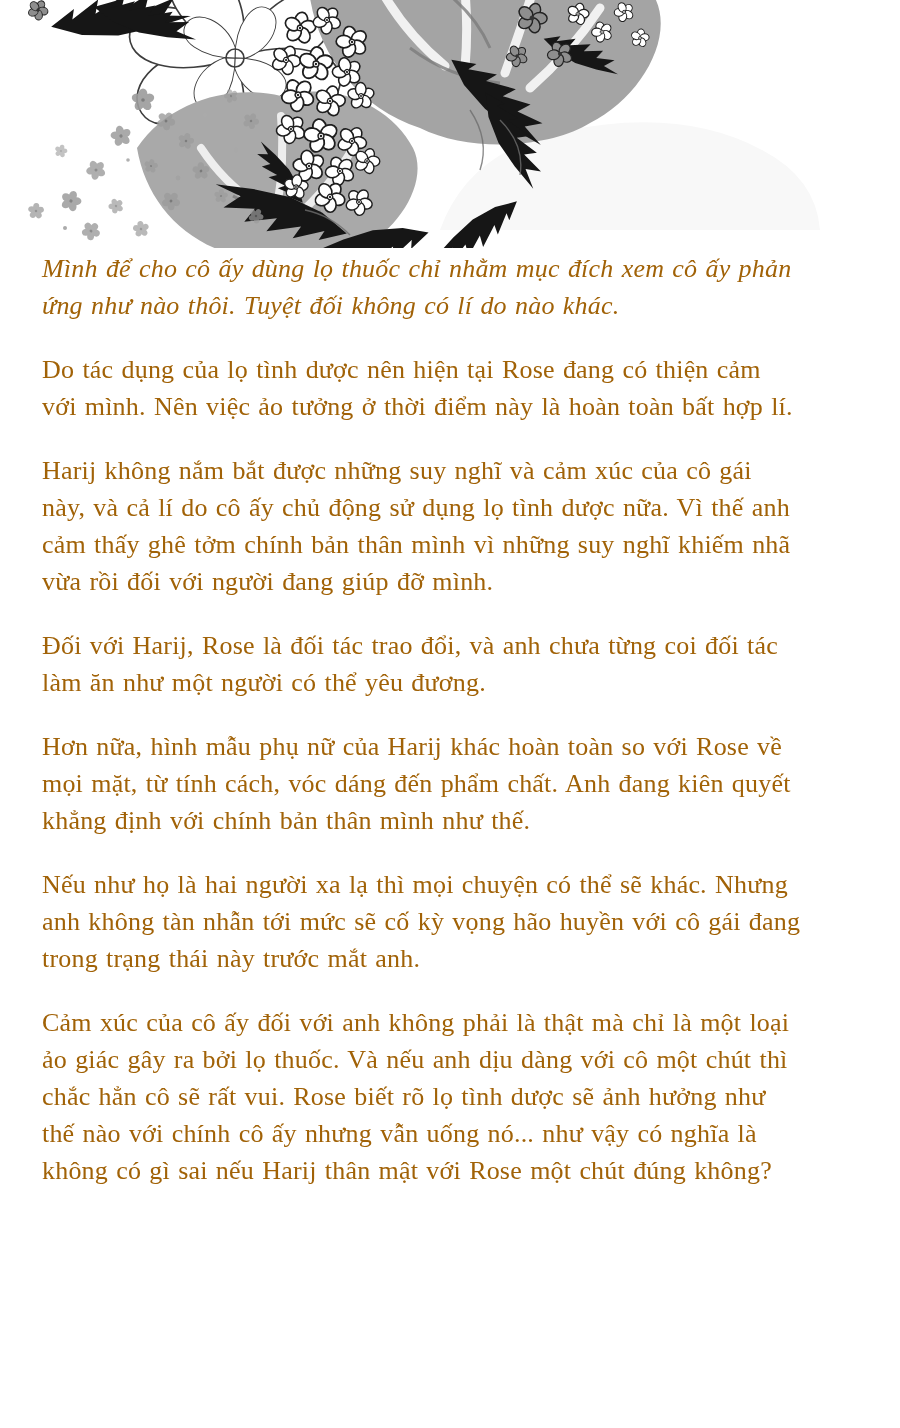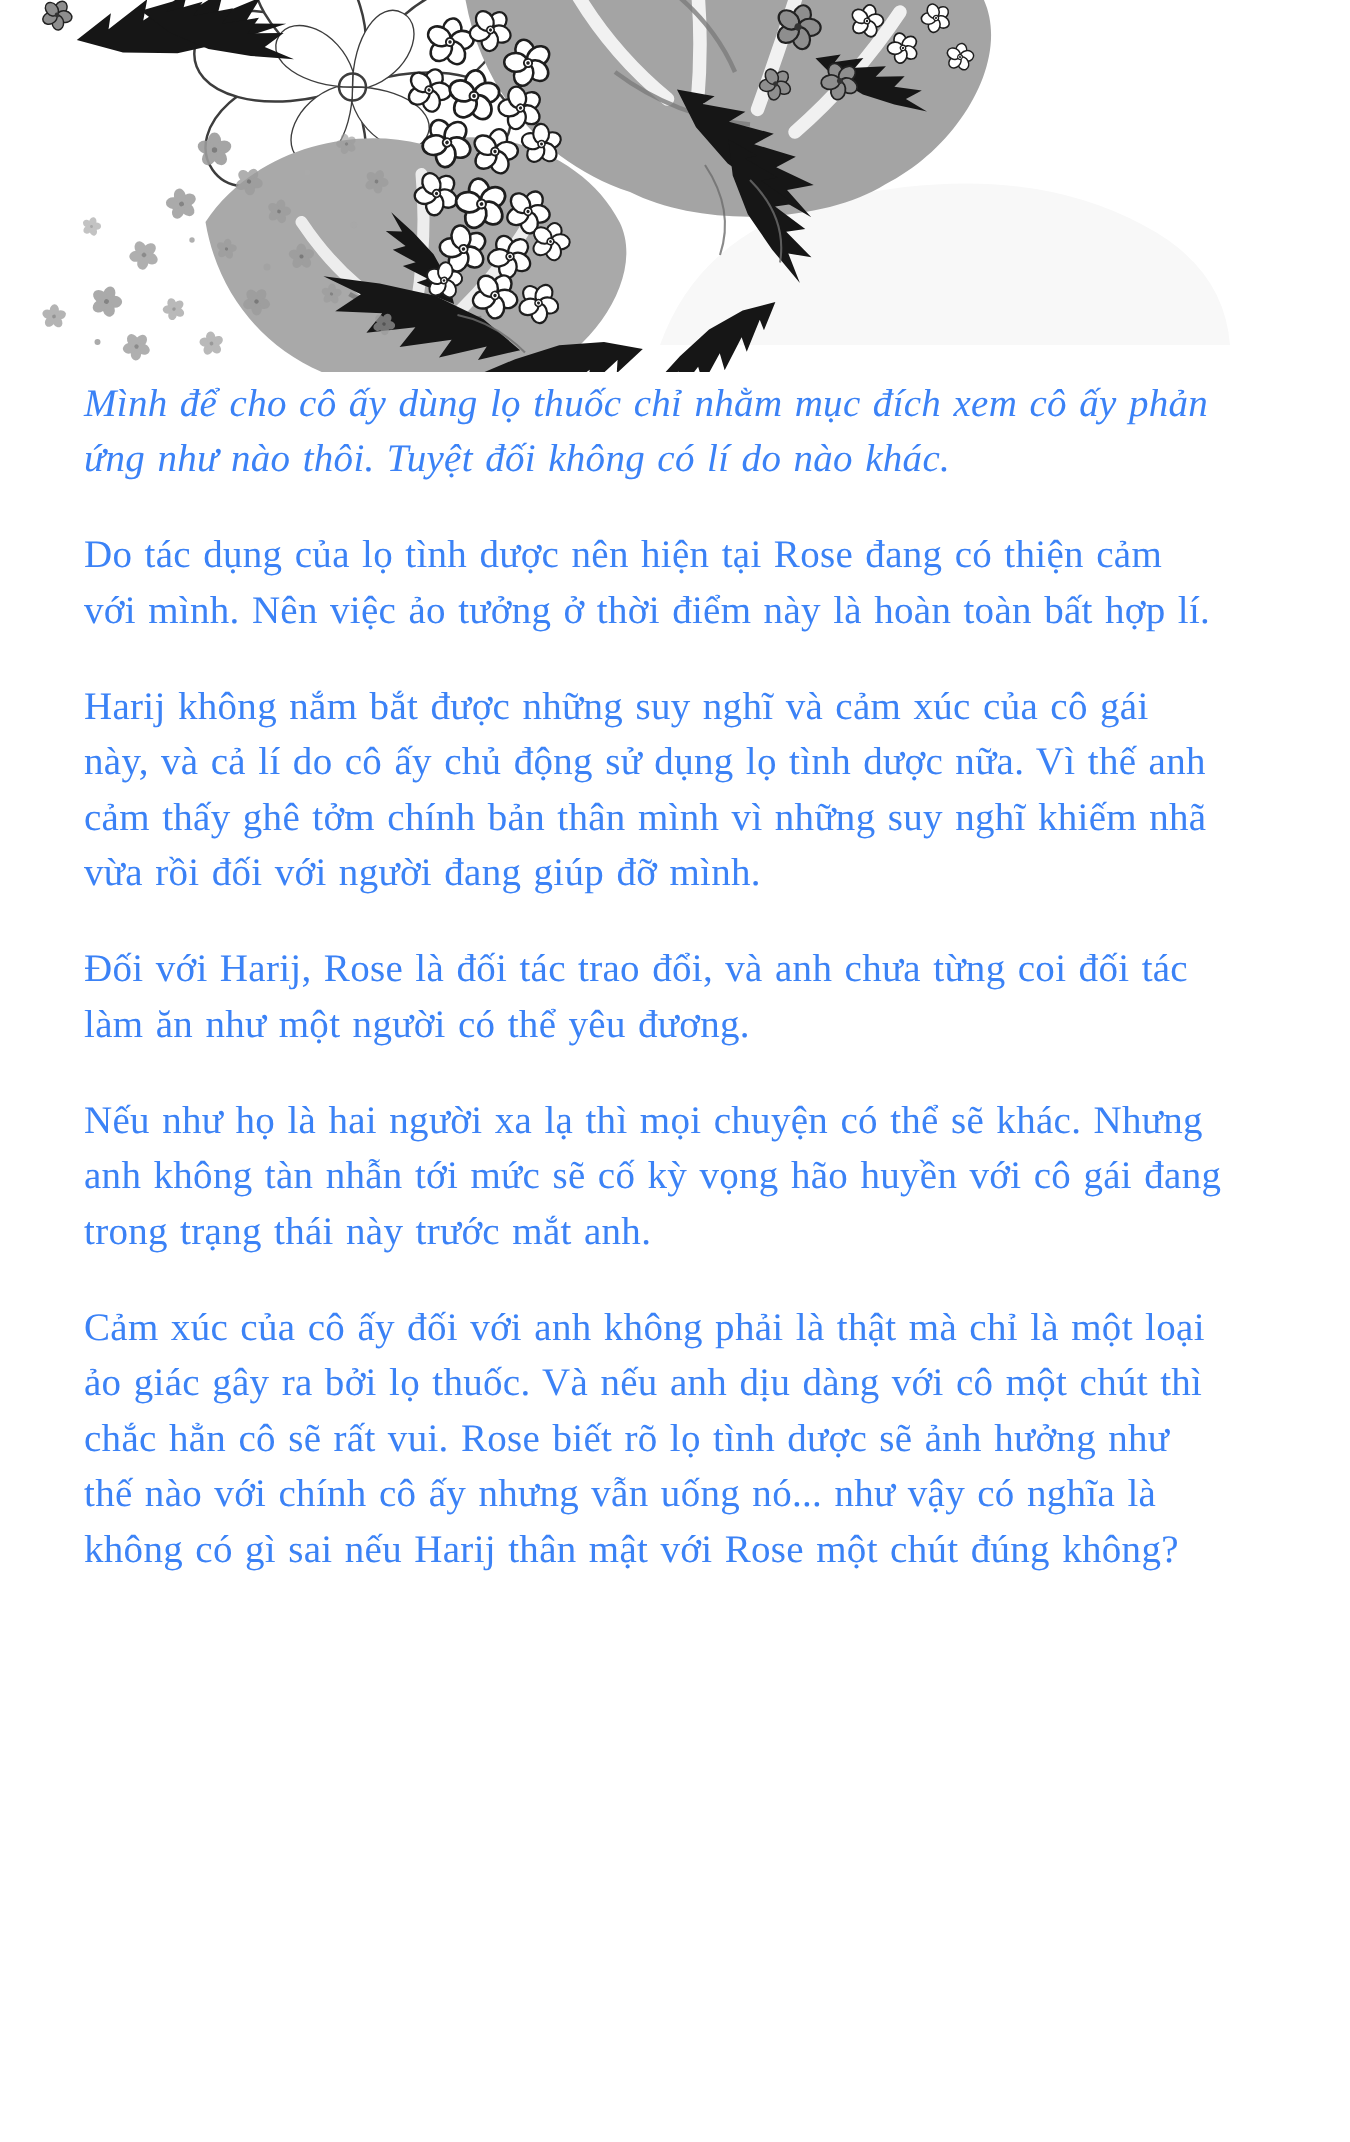--- a/index.html
+++ b/index.html
@@ -9,27 +9,27 @@
     overflow:hidden;
     font-family:"Liberation Serif", serif;
   }
   .page{width:900px;height:1428px;position:relative;background:#fff;}
   .art-header{display:block;width:900px;height:248px;}
   .story{
     padding:2px 26px 0 38px;
     color:#161616;
   }
   .para{
-    margin:0 0 27px 18px;
+    margin:0 0 27px 4px;
     font-size:26px;
     line-height:37px;
     letter-spacing:0.2px;
     word-spacing:1.5px;
     white-space:pre-line;
-    color:#3b82f6;
+    color:#a16207;
   }
   .para.italic{font-style:italic;}
 </style>
 </head>
 <body>
 
 <div class="page">
 
   <header>
     <svg class="art-header" viewBox="0 0 900 248" aria-hidden="true">
@@ -200,20 +200,23 @@
     <p class="para italic">Mình để cho cô ấy dùng lọ thuốc chỉ nhằm mục đích xem cô ấy phản
 ứng như nào thôi. Tuyệt đối không có lí do nào khác.</p>
     <p class="para">Do tác dụng của lọ tình dược nên hiện tại Rose đang có thiện cảm
 với mình. Nên việc ảo tưởng ở thời điểm này là hoàn toàn bất hợp lí.</p>
     <p class="para">Harij không nắm bắt được những suy nghĩ và cảm xúc của cô gái
 này, và cả lí do cô ấy chủ động sử dụng lọ tình dược nữa. Vì thế anh
 cảm thấy ghê tởm chính bản thân mình vì những suy nghĩ khiếm nhã
 vừa rồi đối với người đang giúp đỡ mình.</p>
     <p class="para">Đối với Harij, Rose là đối tác trao đổi, và anh chưa từng coi đối tác
 làm ăn như một người có thể yêu đương.</p>
+    <p class="para">Hơn nữa, hình mẫu phụ nữ của Harij khác hoàn toàn so với Rose về
+mọi mặt, từ tính cách, vóc dáng đến phẩm chất. Anh đang kiên quyết
+khẳng định với chính bản thân mình như thế.</p>
     <p class="para">Nếu như họ là hai người xa lạ thì mọi chuyện có thể sẽ khác. Nhưng
 anh không tàn nhẫn tới mức sẽ cố kỳ vọng hão huyền với cô gái đang
 trong trạng thái này trước mắt anh.</p>
     <p class="para">Cảm xúc của cô ấy đối với anh không phải là thật mà chỉ là một loại
 ảo giác gây ra bởi lọ thuốc. Và nếu anh dịu dàng với cô một chút thì
 chắc hẳn cô sẽ rất vui. Rose biết rõ lọ tình dược sẽ ảnh hưởng như
 thế nào với chính cô ấy nhưng vẫn uống nó... như vậy có nghĩa là
 không có gì sai nếu Harij thân mật với Rose một chút đúng không?</p>
   </section>
 

